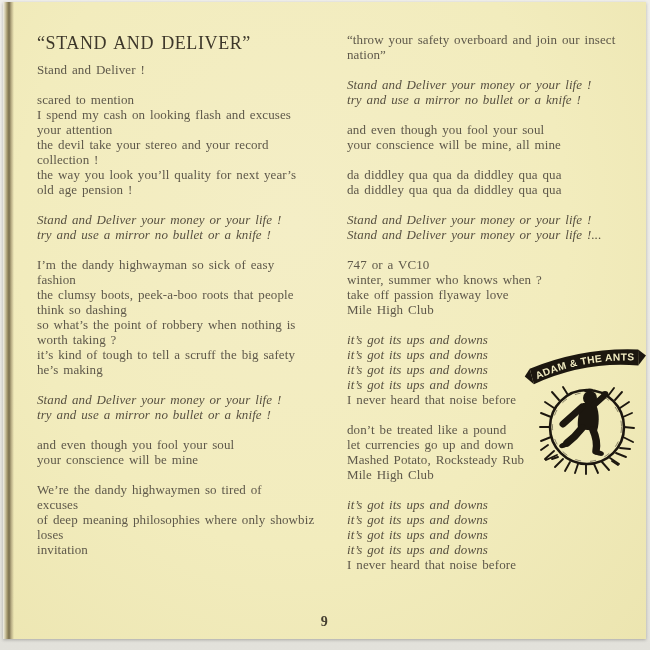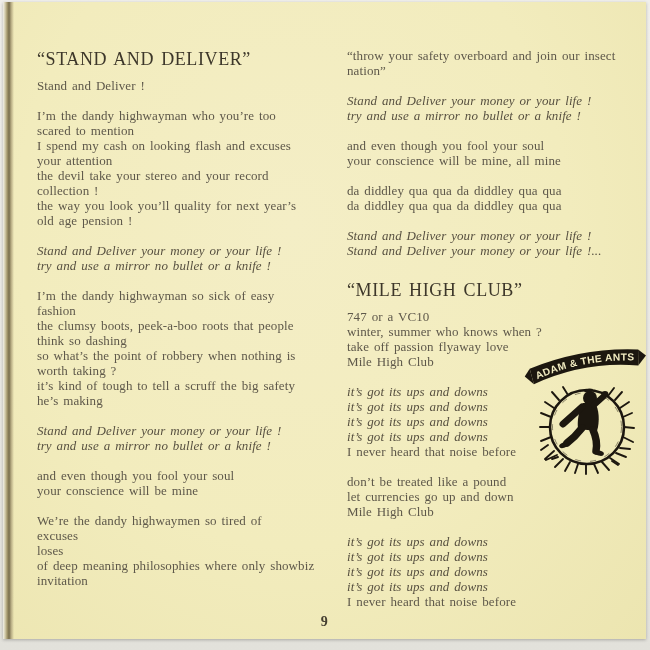--- a/index.html
+++ b/index.html
@@ -27,21 +27,20 @@
     background: linear-gradient(to right,
       #f0efe9 0%, #d6cfae 18%, #a2966b 38%, #776d4c 55%, #b9ae85 75%, rgba(242,236,189,0) 100%);
   }
   .column {
     position: absolute;
     color: #5e584a;
     font-size: 13px;
     line-height: 15px;
     word-spacing: 1.5px;
     letter-spacing: 0.1px;
-    margin-top: 16px;
   }
   .col-left  { left: 34px;  top: 30px; width: 278px; }
   .col-right { left: 344px; top: 30px; width: 298px; }
   .song-title {
     font-size: 18px;
     line-height: 22px;
     letter-spacing: 0.6px;
     color: #3d372a;
     margin-bottom: 8px;
     word-spacing: 2px;
@@ -74,21 +73,20 @@
 
 <div class="page">
   <div class="spine"></div>
 
   <div class="column col-left" id="col-left">
       <div class="song-title">“STAND AND DELIVER”</div>
       <div class="stanza">
         <div class="lyric-line">Stand and Deliver !</div>
       </div>
       <div class="stanza">
-        <div class="lyric-line">I’m the dandy highwayman who you’re too</div>
         <div class="lyric-line">scared to mention</div>
         <div class="lyric-line">I spend my cash on looking flash and excuses</div>
         <div class="lyric-line">your attention</div>
         <div class="lyric-line">the devil take your stereo and your record</div>
         <div class="lyric-line">collection !</div>
         <div class="lyric-line">the way you look you’ll quality for next year’s</div>
         <div class="lyric-line">old age pension !</div>
       </div>
       <div class="stanza">
         <div class="lyric-line italic">Stand and Deliver your money or your life !</div>
@@ -108,22 +106,22 @@
         <div class="lyric-line italic">Stand and Deliver your money or your life !</div>
         <div class="lyric-line italic">try and use a mirror no bullet or a knife !</div>
       </div>
       <div class="stanza">
         <div class="lyric-line">and even though you fool your soul</div>
         <div class="lyric-line">your conscience will be mine</div>
       </div>
       <div class="stanza">
         <div class="lyric-line">We’re the dandy highwaymen so tired of</div>
         <div class="lyric-line">excuses</div>
+        <div class="lyric-line">of deep meaning philosophies where only showbiz</div>
         <div class="lyric-line">loses</div>
-        <div class="lyric-line">of deep meaning philosophies where only showbiz</div>
         <div class="lyric-line">invitation</div>
       </div>
     </div>
   <div class="column col-right" id="col-right">
       <div class="stanza">
         <div class="lyric-line">“throw your safety overboard and join our insect</div>
         <div class="lyric-line">nation”</div>
       </div>
       <div class="stanza">
         <div class="lyric-line italic">Stand and Deliver your money or your life !</div>
@@ -134,37 +132,37 @@
         <div class="lyric-line">your conscience will be mine, all mine</div>
       </div>
       <div class="stanza">
         <div class="lyric-line">da diddley qua qua da diddley qua qua</div>
         <div class="lyric-line">da diddley qua qua da diddley qua qua</div>
       </div>
       <div class="stanza">
         <div class="lyric-line italic">Stand and Deliver your money or your life !</div>
         <div class="lyric-line italic">Stand and Deliver your money or your life !...</div>
       </div>
-      <div class="song-title">“MILE HIGH CLUB”</div>
       <div class="stanza">
         <div class="lyric-line">747 or a VC10</div>
         <div class="lyric-line">winter, summer who knows when ?</div>
         <div class="lyric-line">take off passion flyaway love</div>
         <div class="lyric-line">Mile High Club</div>
       </div>
       <div class="stanza">
         <div class="lyric-line italic">it’s got its ups and downs</div>
         <div class="lyric-line italic">it’s got its ups and downs</div>
         <div class="lyric-line italic">it’s got its ups and downs</div>
         <div class="lyric-line italic">it’s got its ups and downs</div>
         <div class="lyric-line">I never heard that noise before</div>
       </div>
       <div class="stanza">
         <div class="lyric-line">don’t be treated like a pound</div>
         <div class="lyric-line">let currencies go up and down</div>
+        <div class="lyric-line">Mashed Potato, Rocksteady Rub</div>
         <div class="lyric-line">Mile High Club</div>
       </div>
       <div class="stanza">
         <div class="lyric-line italic">it’s got its ups and downs</div>
         <div class="lyric-line italic">it’s got its ups and downs</div>
         <div class="lyric-line italic">it’s got its ups and downs</div>
         <div class="lyric-line italic">it’s got its ups and downs</div>
         <div class="lyric-line">I never heard that noise before</div>
       </div>
     </div>

